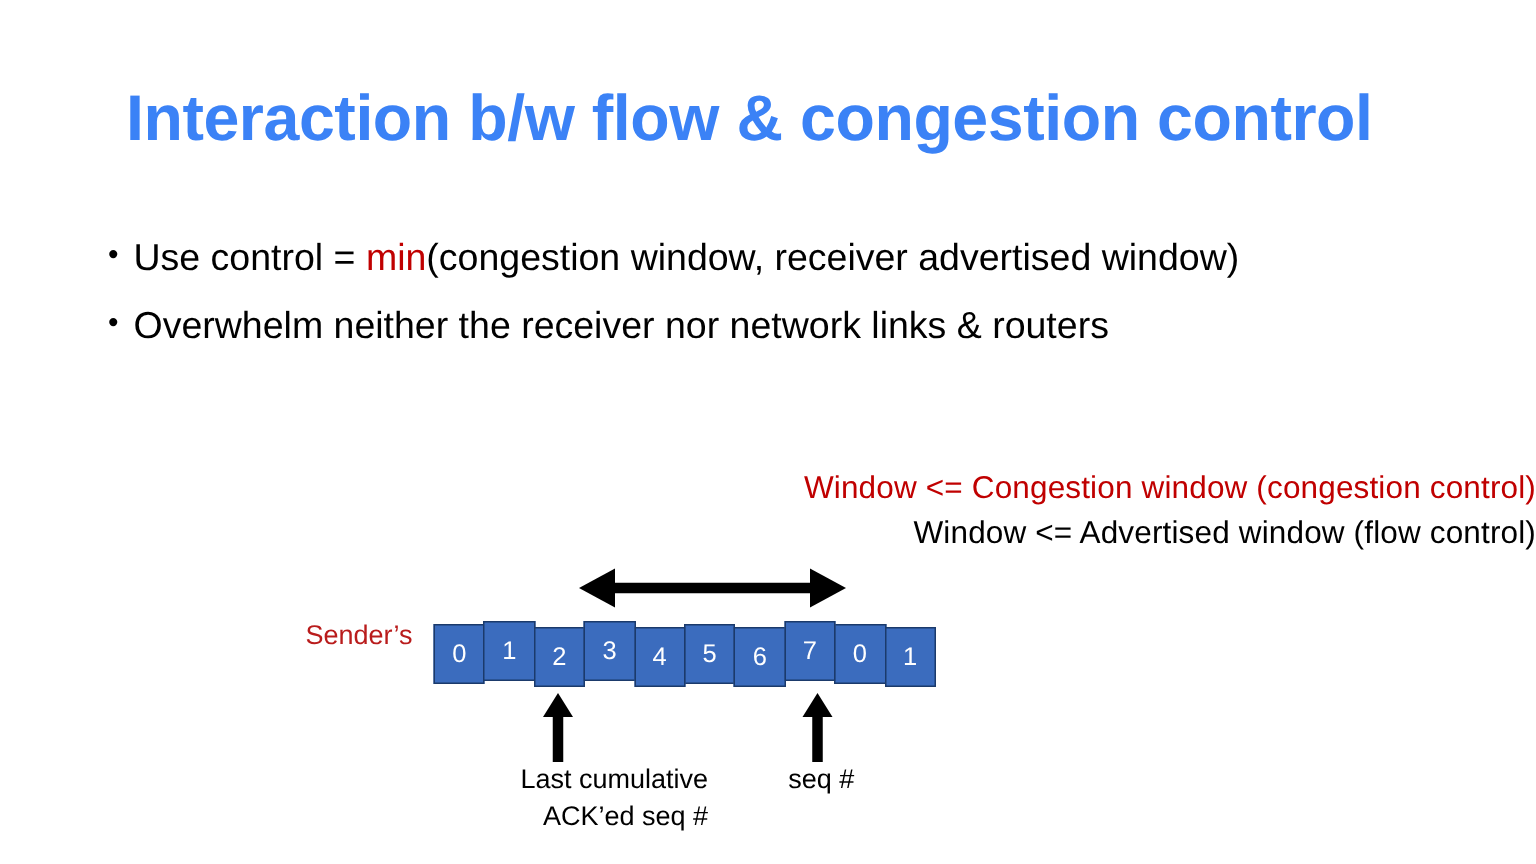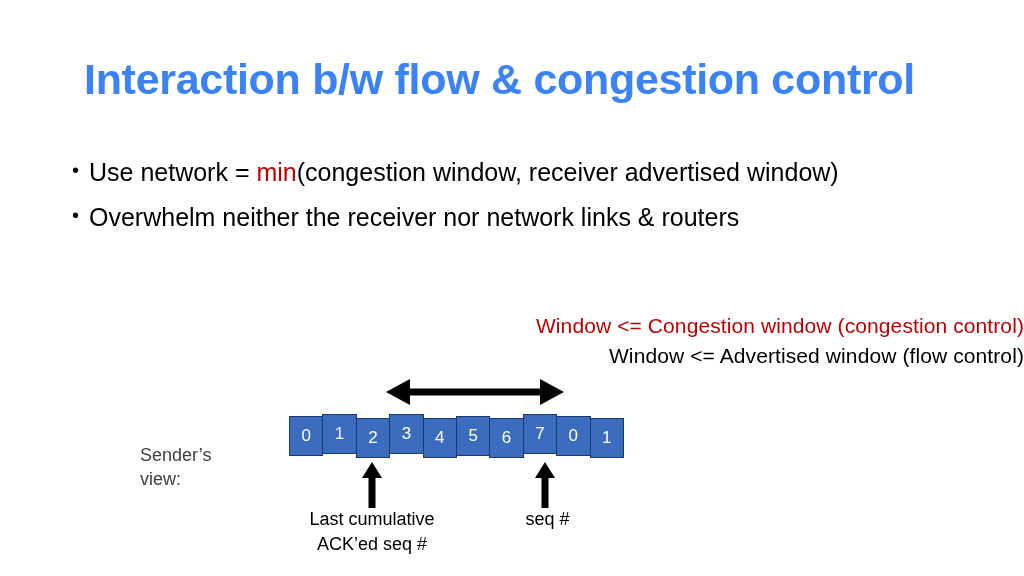--- a/index.html
+++ b/index.html
@@ -97,24 +97,24 @@
     top: 376px;
     width: 178px;
     height: 32px;
   }
 
   #sender-view-label {
     position: absolute;
     left: 140px;
     top: 412px;
     width: 135px;
+    text-align: right;
     font-size: 18px;
     line-height: 1.33;
-    color: #404040;
-    margin-top: 32px;
+    color: #b91c1c;
   }
 
   #seq-strip {
     position: absolute;
     left: 289px;
     top: 416px;
     height: 40px;
     display: flex;
     align-items: stretch;
   }
@@ -142,33 +142,33 @@
   #ack-pointer-arrow { left: 361px; top: 462px; }
   #tx-pointer-arrow  { left: 534px; top: 462px; }
 
   .pointer-label {
     position: absolute;
     font-size: 18px;
     line-height: 1.38;
     text-align: center;
     color: #000000;
   }
-  #ack-pointer-label { left: 272px; top: 507px; width: 200px; }
+  #ack-pointer-label { left: 272px; top: 507px; width: 200px; text-align: right; }
   #tx-pointer-label  { left: 455px; top: 507px; width: 185px; }
 </style>
 </head>
 <body>
 
 <div id="slide-title">Interaction b/w flow &amp; congestion control</div>
 
 <div id="bullet-list">
 
   <div class="bullet-row">
     <span class="bullet-dot">•</span>
-    <span class="bullet-text"><span>Use network = </span><span class="accent-red">min</span><span>(congestion window, receiver advertised window)</span></span>
+    <span class="bullet-text"><span>Use control = </span><span class="accent-red">min</span><span>(congestion window, receiver advertised window)</span></span>
   </div>
 
   <div class="bullet-row">
     <span class="bullet-dot">•</span>
     <span class="bullet-text">Overwhelm neither the receiver nor network links &amp; routers</span>
   </div>
 
 </div>
 
 <div id="caption-block">
@@ -181,21 +181,20 @@
   <div id="window-span-arrow">
     <svg width="178" height="32" viewBox="0 0 178 32" xmlns="http://www.w3.org/2000/svg">
       <rect x="20" y="12.5" width="138" height="7" fill="#000000"></rect>
       <polygon points="0,16 24,3 24,29" fill="#000000"></polygon>
       <polygon points="178,16 154,3 154,29" fill="#000000"></polygon>
     </svg>
   </div>
 
   <div id="sender-view-label">
     <div>Sender’s</div>
-    <div>view:</div>
   </div>
 
   <div id="seq-strip">
     <div class="seq-cell">0</div>
     <div class="seq-cell shift-up">1</div>
     <div class="seq-cell shift-down">2</div>
     <div class="seq-cell shift-up">3</div>
     <div class="seq-cell shift-down">4</div>
     <div class="seq-cell">5</div>
     <div class="seq-cell shift-down">6</div>

